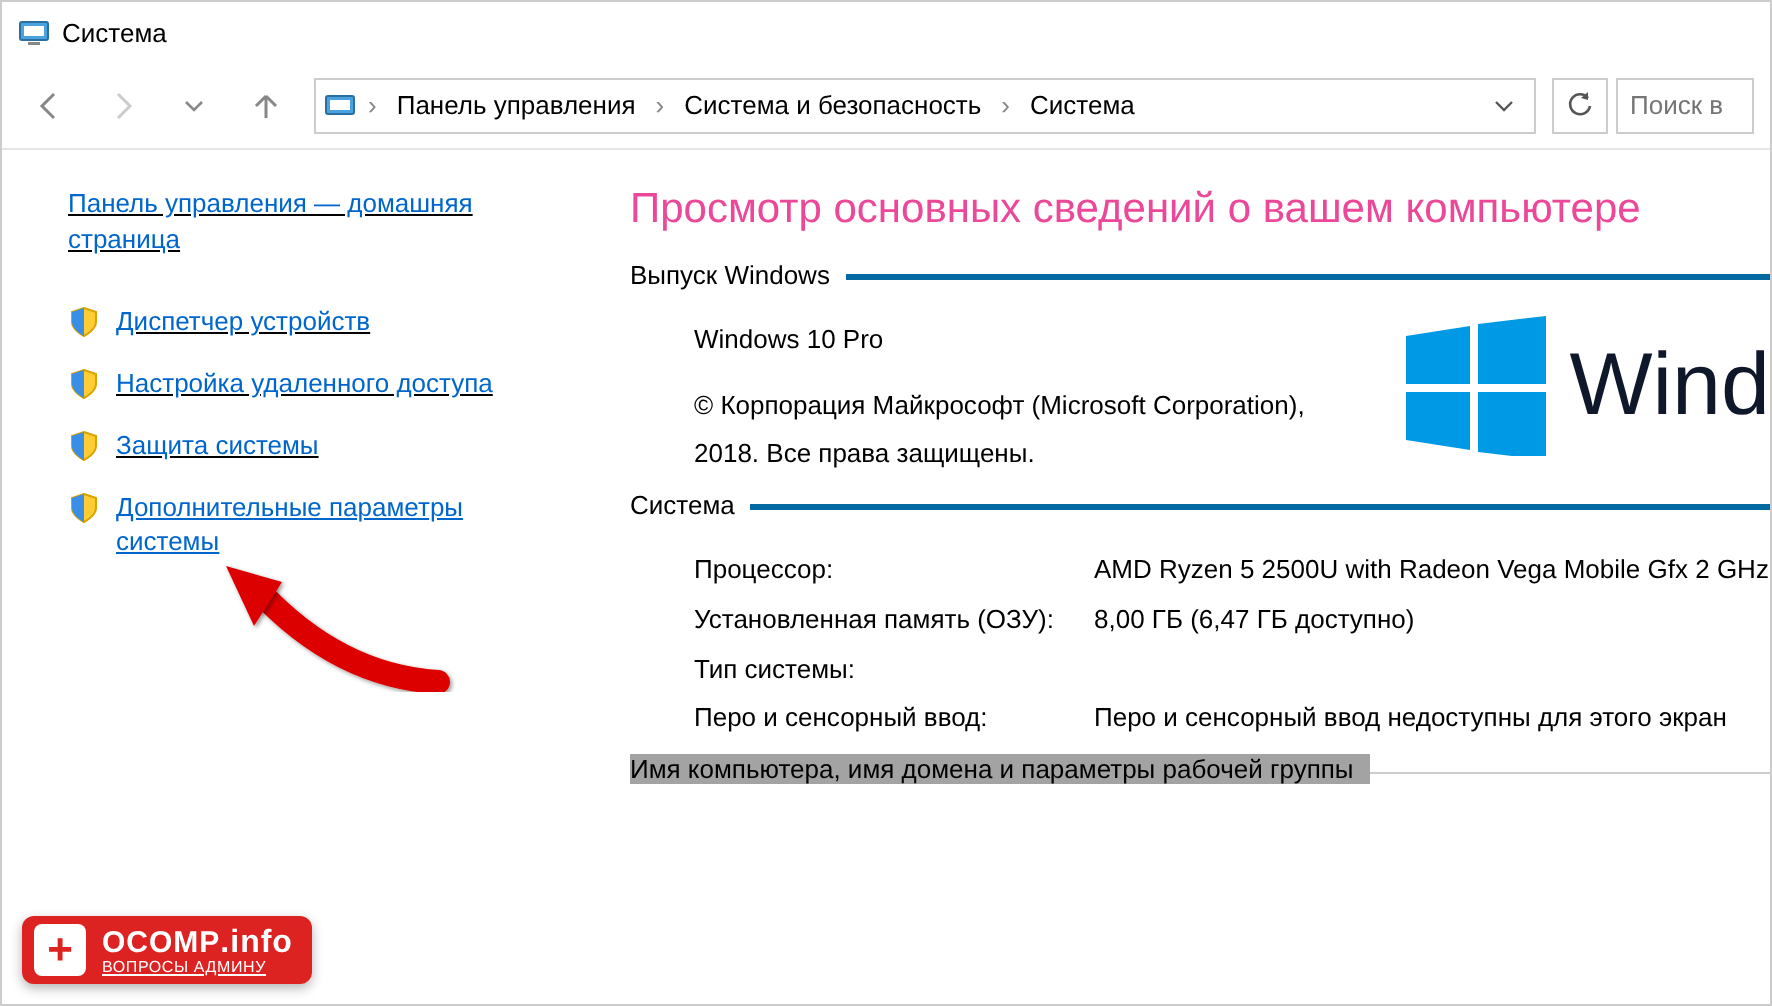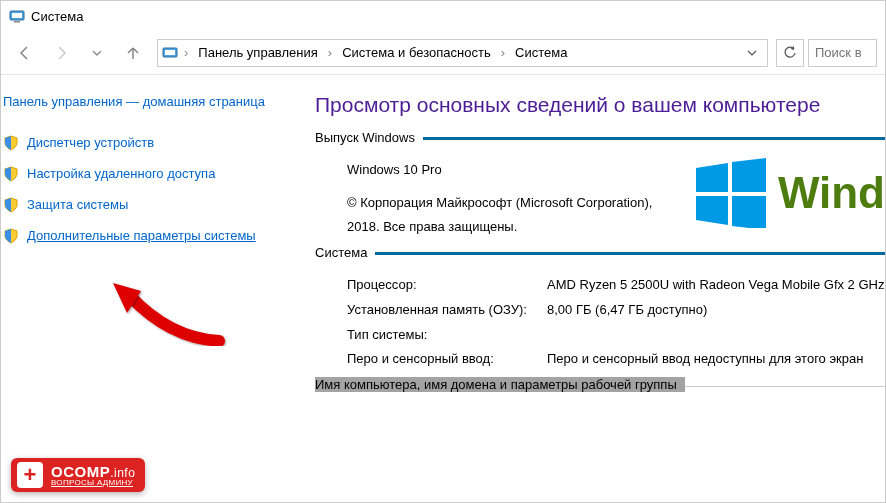--- a/index.html
+++ b/index.html
@@ -13,56 +13,56 @@
 .nav-btn { width: 32px; height: 28px; display: flex; align-items: center; justify-content: center; color: #888; cursor: pointer; }
 .nav-btn.disabled { color: #ccc; }
 .breadcrumb { flex: 1; height: 28px; border: 1px solid #ccc; display: flex; align-items: center; padding: 0 4px; gap: 2px; margin: 0 4px; }
 .breadcrumb .sep { color: #888; padding: 0 4px; }
 .breadcrumb .crumb { padding: 0 4px; cursor: pointer; }
 .breadcrumb .dropdown { margin-left: auto; padding: 0 6px; color: #555; cursor: pointer; }
 .refresh-btn { width: 28px; height: 28px; display: flex; align-items: center; justify-content: center; border: 1px solid #ccc; color: #555; cursor: pointer; }
 .search { width: 69px; height: 28px; border: 1px solid #ccc; padding: 0 6px; font-size: 13px; color: #888; }
 
 .content { display: flex; height: calc(100% - 74px); }
-.sidebar { width: 290px; padding: 18px 2px; }
+.sidebar { width: 290px; padding: 18px 33px; text-decoration: underline; }
 .sidebar .home-link { color: #0066cc; font-size: 13px; line-height: 1.4; display: block; margin-bottom: 24px; cursor: pointer; }
 .sidebar .side-link { display: flex; align-items: flex-start; gap: 8px; margin-bottom: 14px; cursor: pointer; }
 .sidebar .side-link .shield { width: 16px; height: 16px; flex-shrink: 0; }
 .sidebar .side-link .label { color: #0066cc; font-size: 13px; line-height: 1.3; }
 .sidebar .side-link.active .label { text-decoration: underline; }
 
 .main { flex: 1; padding: 18px 0 0 24px; }
-.main h1 { color: #4c1d95; font-size: 21px; font-weight: 400; margin-bottom: 20px; }
+.main h1 { color: #ec4899; font-size: 21px; font-weight: 400; margin-bottom: 20px; }
 
 .group { border-top: 3px solid #0369a1; margin-bottom: 4px; position: relative; padding-top: 14px; }
 .group .legend { position: absolute; top: -10px; left: 0; background: #fff; padding-right: 8px; font-size: 13px; }
 .group .gbody { padding: 4px 0 10px 32px; }
 
 .edition-row { display: flex; align-items: flex-start; gap: 20px; }
 .edition-text { flex: 1; line-height: 1.8; font-size: 13px; }
 .winlogo { display: flex; align-items: center; gap: 12px; padding-right: 0; }
 .winlogo .tiles { width: 70px; height: 70px; }
-.winlogo .brand { font-size: 44px; font-weight: 700; color: #4d7c0f; }
+.winlogo .brand { font-size: 44px; font-weight: 400; color: #0f172a; }
 
 .sys-table { font-size: 13px; line-height: 1.9; }
 .sys-row { display: flex; justify-content: space-between; }
 .sys-row .k { width: 200px; }
 .sys-row .v { flex: 1; }
 
 .footer-group { border-top: 1px solid #ccc; position: relative; padding-top: 8px; margin-top: 4px; }
 .footer-group .legend { position: absolute; top: -10px; left: 0; background: #a3a3a3; padding-right: 8px; font-size: 13px; }
 
 
 .arrow { position: absolute; left: 108px; top: 282px; pointer-events: none; z-index: 10; }
 
 
 .badge { position: absolute; left: 10px; bottom: 10px; z-index: 20; display: flex; align-items: center; background: #d22; border-radius: 6px; padding: 4px 10px 4px 6px; box-shadow: 0 2px 6px rgba(0,0,0,.3); }
 .badge .plus { width: 26px; height: 26px; background: #fff; border-radius: 4px; color: #d22; font-size: 22px; font-weight: bold; display: flex; align-items: center; justify-content: center; margin-right: 8px; }
 .badge .txt1 { color: #fff; font-weight: bold; font-size: 15px; letter-spacing: .5px; }
-.badge .txt1 .dom { font-weight: 400; font-size: 12px; }
+.badge .txt1 .dom { font-weight: 700; font-size: 16px; }
 .badge .txt2 { color: #fff; font-size: 8px; letter-spacing: .3px; margin-top: -2px; text-decoration: underline; }
 .badge .col { display: flex; flex-direction: column; }
 
 svg { display: block; }
 </style>
 </head>
 <body>
 
 <div class="titlebar">
   <span class="icon">

